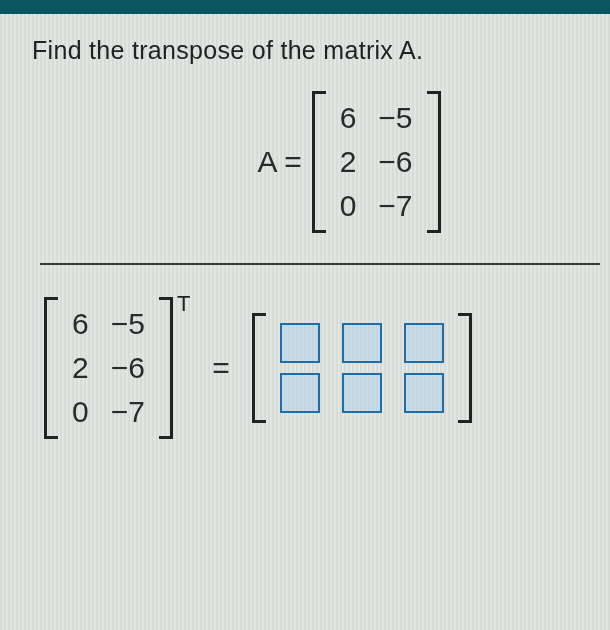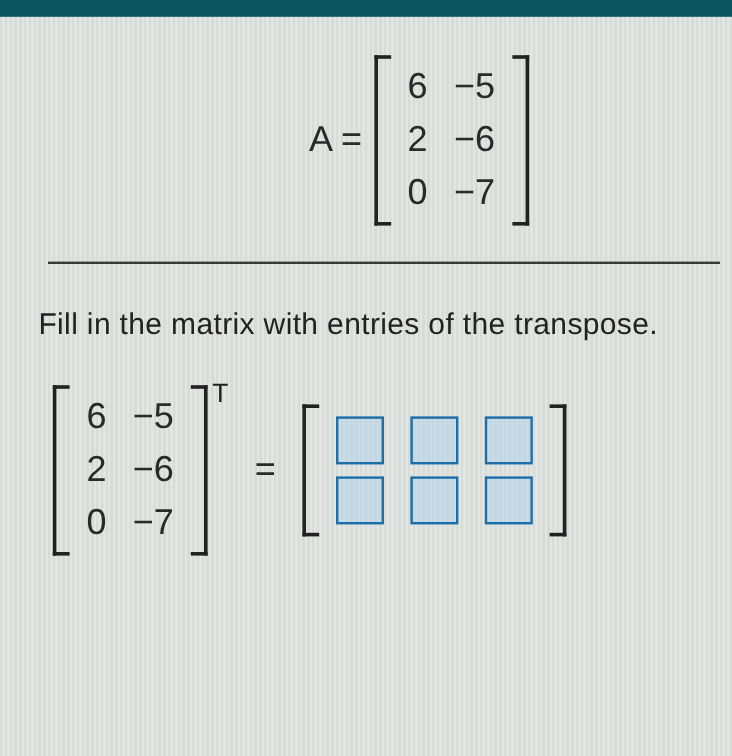--- a/index.html
+++ b/index.html
@@ -112,20 +112,21 @@
   .eqsign { font-size: 30px; padding: 0 6px; }
   .offset-left { margin-left: 80px; }
 </style>
 </head>
 <body>
 
 <div class="topbar"></div>
 
 <div class="content">
 
+  <div class="prompt">Find the transpose of the matrix A.</div>
 
   <div class="matrix-eq offset-left">
     <span class="label">A =</span>
     <div class="matrix">
       <div class="bracket left">
           <div class="bar"></div>
         </div>
       <div class="mgrid g3x2">
         <span>6</span>
         <span>−5</span>
@@ -135,21 +136,20 @@
         <span>−7</span>
       </div>
       <div class="bracket right">
           <div class="bar"></div>
         </div>
     </div>
   </div>
 
   <div class="divider"></div>
 
-  <div class="prompt">Fill in the matrix with entries of the transpose.</div>
 
   <div class="eq2">
 
     <div class="trans-wrap">
       <div class="matrix">
         <div class="bracket left">
             <div class="bar"></div>
           </div>
         <div class="mgrid g3x2">
           <span>6</span>

